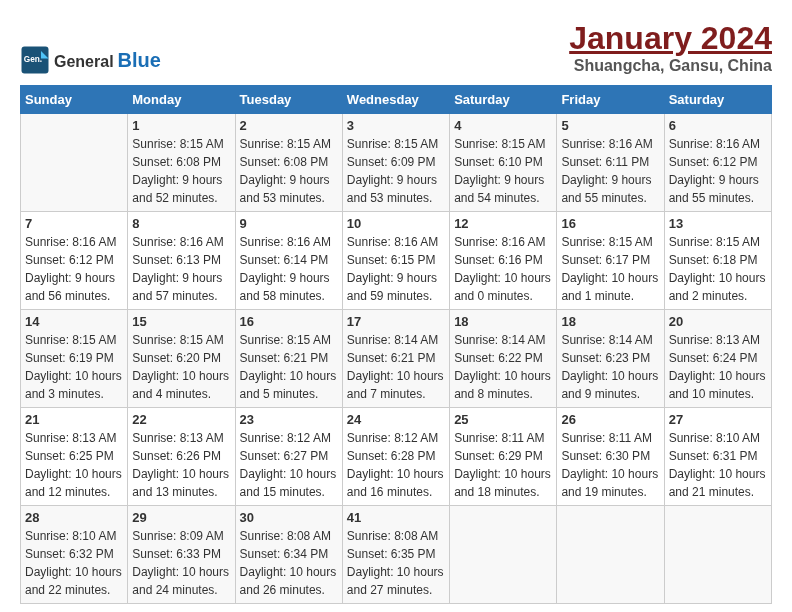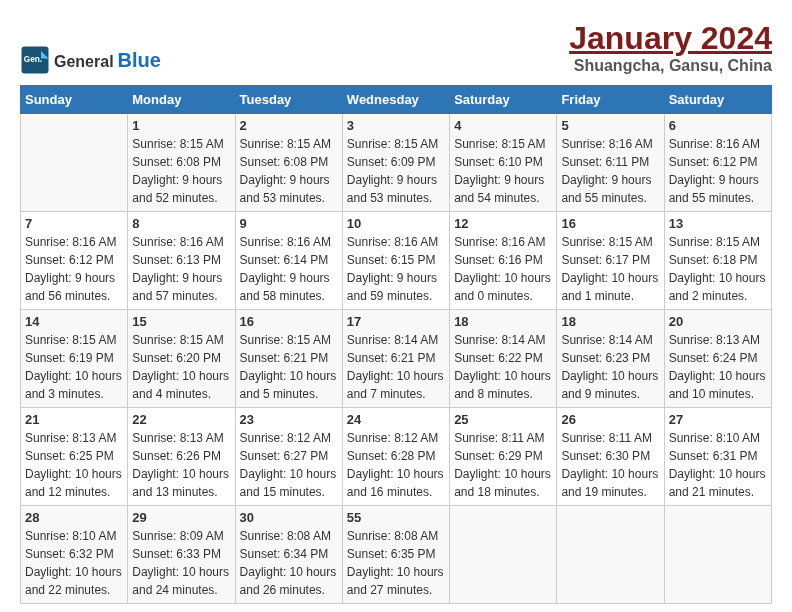--- a/index.html
+++ b/index.html
@@ -247,21 +247,21 @@
         </td>
         <td>
           <span class="day-num">29</span>
           <div class="day-info">Sunrise: 8:09 AM<br>Sunset: 6:33 PM<br>Daylight: 10 hours and 24 minutes.</div>
         </td>
         <td>
           <span class="day-num">30</span>
           <div class="day-info">Sunrise: 8:08 AM<br>Sunset: 6:34 PM<br>Daylight: 10 hours and 26 minutes.</div>
         </td>
         <td>
-          <span class="day-num">55</span>
+          <span class="day-num">41</span>
           <div class="day-info">Sunrise: 8:08 AM<br>Sunset: 6:35 PM<br>Daylight: 10 hours and 27 minutes.</div>
         </td>
         <td class="empty-cell"></td>
         <td class="empty-cell"></td>
         <td class="empty-cell"></td>
       </tr>
     </tbody>
 </table>
 
 </body></html>

